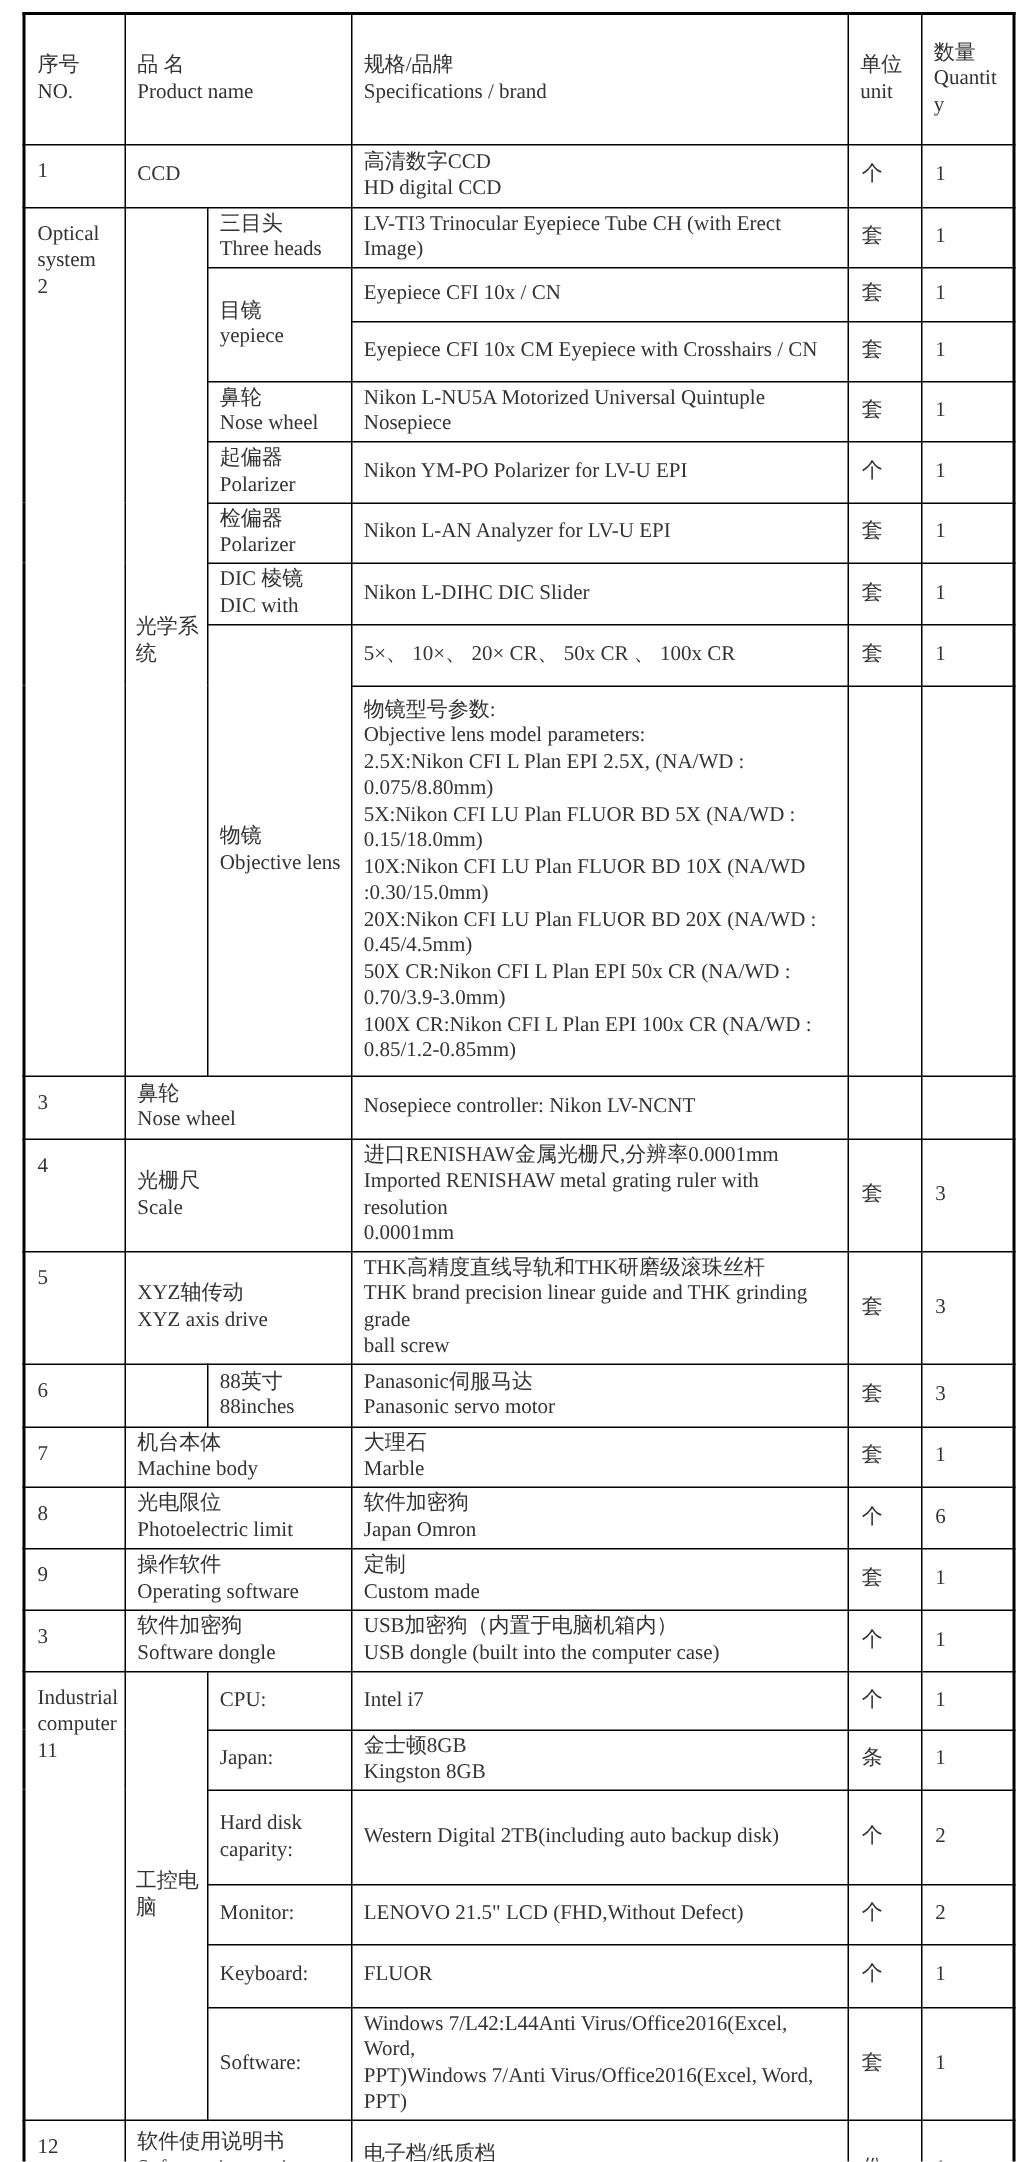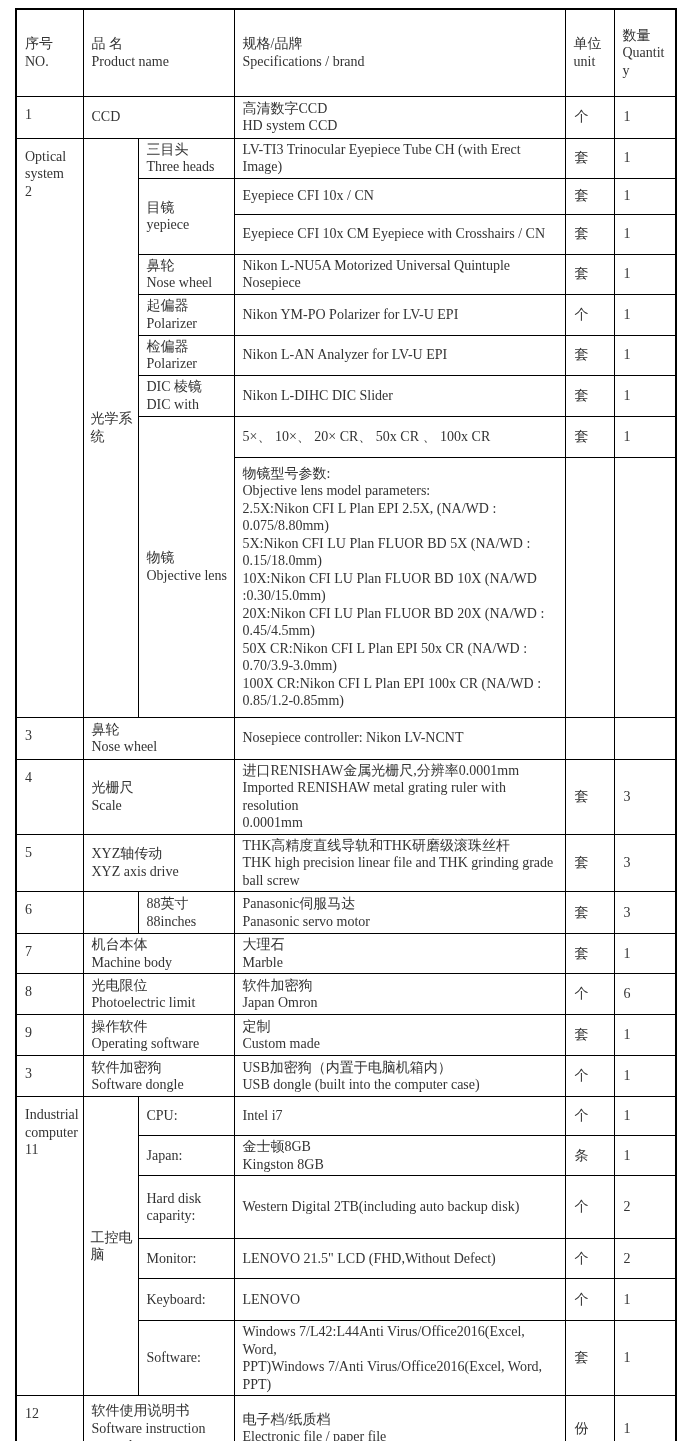--- a/index.html
+++ b/index.html
@@ -74,21 +74,21 @@
         <td class="hd">单位
 unit</td>
         <td class="hd">数量
 Quantity</td>
       </tr>
 
       <tr style="height:42px">
         <td class="no">1</td>
         <td colspan="2">CCD</td>
         <td>高清数字CCD
-HD system CCD</td>
+HD digital CCD</td>
         <td class="unit">个</td>
         <td class="qty">1</td>
       </tr>
 
       <tr style="height:40px">
         <td class="no" rowspan="9">Optical system
 2</td>
         <td class="cn" rowspan="9">光学系统</td>
         <td>三目头
 Three heads</td>
@@ -180,21 +180,21 @@
 0.0001mm</td>
         <td class="unit">套</td>
         <td class="qty">3</td>
       </tr>
 
       <tr style="height:56px">
         <td class="no">5</td>
         <td colspan="2">XYZ轴传动
 XYZ axis drive</td>
         <td>THK高精度直线导轨和THK研磨级滚珠丝杆
-THK high precision linear file and THK grinding grade
+THK brand precision linear guide and THK grinding grade
 ball screw</td>
         <td class="unit">套</td>
         <td class="qty">3</td>
       </tr>
 
       <tr style="height:42px">
         <td class="no">6</td>
         <td class="cn"></td>
         <td>88英寸
 88inches</td>
@@ -267,21 +267,21 @@
         <td class="qty">2</td>
       </tr>
       <tr style="height:40px">
         <td>Monitor:</td>
         <td>LENOVO 21.5" LCD (FHD,Without Defect)</td>
         <td class="unit">个</td>
         <td class="qty">2</td>
       </tr>
       <tr style="height:42px">
         <td>Keyboard:</td>
-        <td>LENOVO</td>
+        <td>FLUOR</td>
         <td class="unit">个</td>
         <td class="qty">1</td>
       </tr>
       <tr style="height:59px">
         <td>Software:</td>
         <td>Windows 7/L42:L44Anti Virus/Office2016(Excel, Word,
 PPT)Windows 7/Anti Virus/Office2016(Excel, Word,
 PPT)</td>
         <td class="unit">套</td>
         <td class="qty">1</td>

